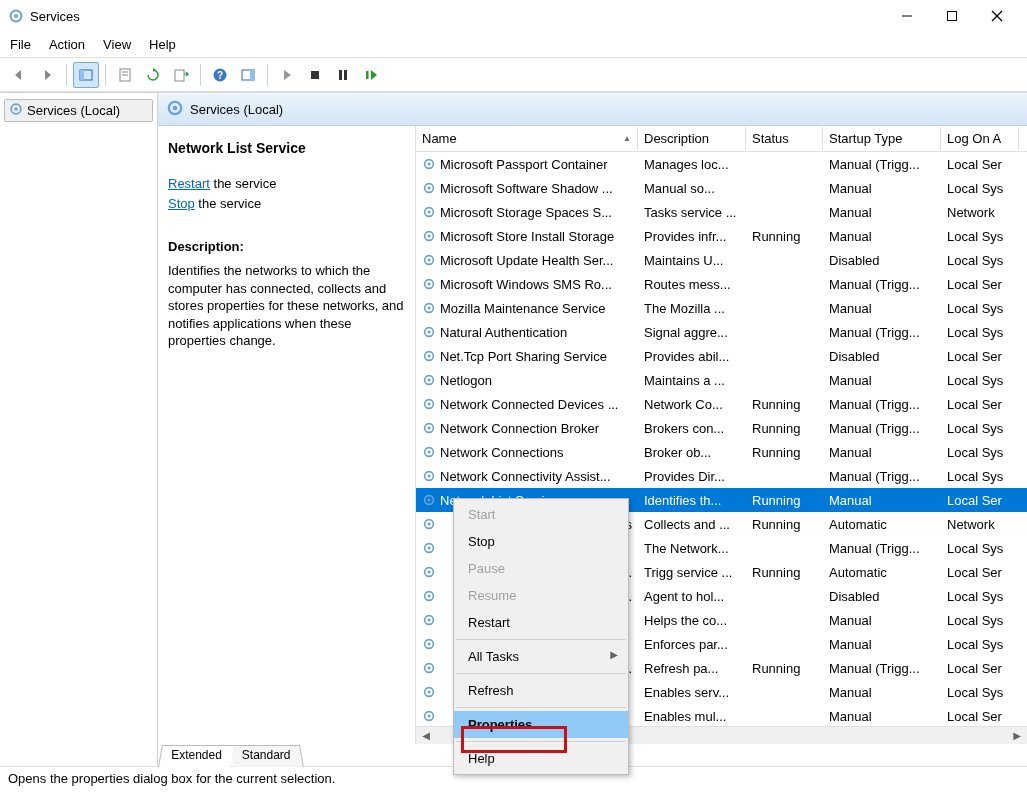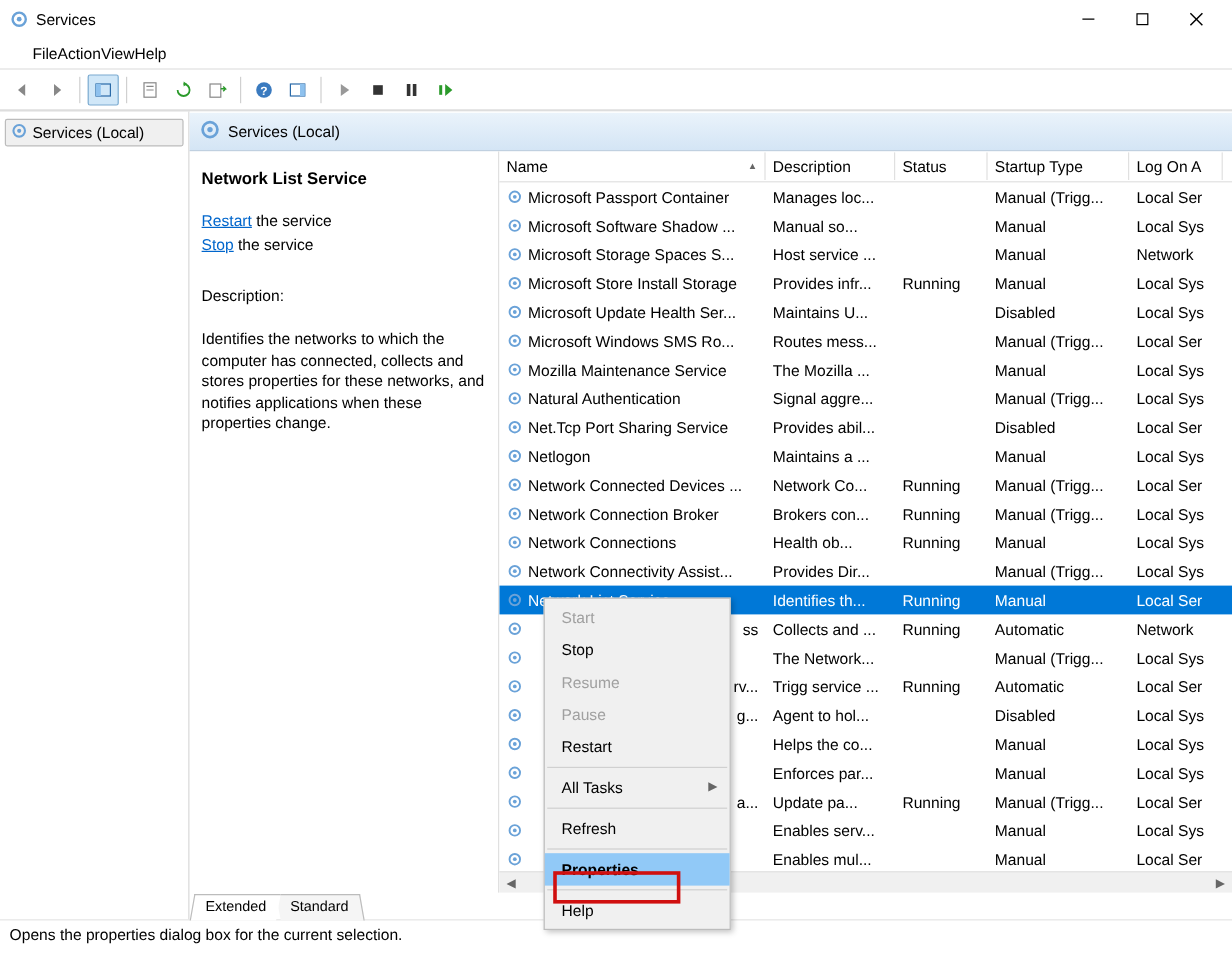--- a/index.html
+++ b/index.html
@@ -6,42 +6,42 @@
   body { background: #fff; width: 1027px; height: 810px; overflow: hidden; font-size: 13px; color: #000; }
 
   .titlebar { display: flex; align-items: center; height: 32px; padding: 0 8px; }
   .titlebar-icon { width: 16px; height: 16px; margin-right: 6px; }
   .titlebar-title { flex: 0 0 auto; }
   .titlebar-spacer { flex: 1; }
   .win-controls { display: flex; }
   .win-btn { width: 45px; height: 32px; display:flex; align-items:center; justify-content:center; }
   .win-btn svg { width: 12px; height: 12px; }
 
-  .menubar { display:flex; padding: 4px 27px; border-bottom: 1px solid #e0e0e0; height: 26px; align-items:center; }
+  .menubar { display:flex; gap: 18px; padding: 4px 10px; border-bottom: 1px solid #e0e0e0; height: 26px; align-items:center; }
   .menubar span { }
 
   .toolbar { display:flex; align-items:center; padding: 4px 6px; border-bottom: 1px solid #e0e0e0; gap: 2px; height: 34px; }
   .toolbar .sep { width:1px; height:22px; background:#d0d0d0; margin:0 4px; }
   .tool-btn { width:26px; height:26px; display:flex; align-items:center; justify-content:center; border:1px solid transparent; border-radius:2px; }
   .tool-btn.active { background:#d0e7f8; border:1px solid #7aaad0; }
   .tool-btn svg, .tool-btn .glyph { width:16px; height:16px; }
 
   .main { display:flex; height: 674px; border-top:1px solid #d0d0d0; }
   .tree-pane { width: 158px; background:#fff; border-right: 1px solid #d0d0d0; padding: 6px 4px; }
   .tree-item { display:flex; align-items:center; gap:4px; padding:2px 4px; border:1px solid #bcbcbc; background:#f0f0f0; border-radius:2px; }
 
   .right-pane { flex:1; display:flex; flex-direction:column; border-top:1px solid #fff; background:#fff; }
   .pane-header { height: 32px; display:flex; align-items:center; gap:6px; padding-left:8px;
                  background: linear-gradient(to bottom,#eaf3fb,#d4e5f5); border-bottom:1px solid #c0d0e0; }
   .content-row { flex:1; display:flex; overflow:hidden; }
   .desc-pane { width: 258px; padding: 14px 10px; border-right:1px solid #e0e0e0; }
   .desc-pane h3 { font-size:14px; font-weight:bold; margin-bottom:18px; }
   .desc-links { margin-bottom: 26px; line-height: 1.5; }
   .desc-links a { color:#0066cc; text-decoration:underline; }
-  .desc-label { margin-bottom:20px; }
+  .desc-label { margin-bottom:8px;font-weight:bold; }
   .desc-text { line-height:1.35; }
 
   .list-pane { flex:1; display:flex; flex-direction:column; overflow:hidden; position:relative; }
   .list-header { display:flex; height:26px; align-items:center; border-bottom:1px solid #e0e0e0; }
   .list-header .col { padding: 4px 6px; border-right:1px solid #e0e0e0; white-space:nowrap; overflow:hidden; display:flex; align-items:center; gap:16px; }
   .list-body { flex:1; overflow-y:hidden; overflow-x:auto; position:relative; }
   .row { display:flex; height:24px; align-items:center; }
   .row.selected { background:#0078d7; color:#fff; }
   .row .cell { padding: 2px 6px; white-space:nowrap; overflow:hidden; text-overflow:ellipsis; }
   .row .cell.name { display:flex; align-items:center; gap:4px; }
@@ -59,21 +59,21 @@
   .tab { padding:2px 10px; border:1px solid #bcbcbc; background:#fff; position:relative; top:1px; font-size:12px; border-bottom:none; }
   .tab.active { background:#fff; z-index:2; }
   .tab.inactive { background:#f5f5f5; border-left:none; }
   .tab:first-child { border-right:none; transform: skewX(-10deg); }
   .tab:first-child span { display:inline-block; transform: skewX(10deg); }
   .tab:nth-child(2) { transform: skewX(10deg); }
   .tab:nth-child(2) span { display:inline-block; transform: skewX(-10deg); }
 
   .statusbar { height:24px; padding:4px 8px; border-top:1px solid #e0e0e0; display:flex; align-items:flex-start; }
 
-  .context-menu { position:absolute; left:453px; top:498px; width:156px; background:#f0f0f0; border:1px solid #bcbcbc; box-shadow:2px 2px 5px rgba(0,0,0,0.25); padding:2px 0; z-index:100; font-size:13px; }
+  .context-menu { position:absolute; left:453px; top:498px; width:176px; background:#f0f0f0; border:1px solid #bcbcbc; box-shadow:2px 2px 5px rgba(0,0,0,0.25); padding:2px 0; z-index:100; font-size:13px; }
   .context-menu .menu-item { padding:6px 14px; position:relative; }
   .context-menu .menu-item.disabled { color:#a0a0a0; }
   .context-menu .menu-item.highlighted { background:#91c9f7; }
   .context-menu .menu-item.highlighted .bold { font-weight:bold; }
   .context-menu .menu-sep { height:1px; background:#d0d0d0; margin:3px 2px; }
   .context-menu .submenu-arrow { position:absolute; right:10px; font-size:10px; color:#666; }
   .red-box { position:absolute; border:3px solid #d01010; pointer-events:none; }
 
   .sort-arrow { font-size:8px; color:#666; }
 </style>
@@ -275,21 +275,21 @@
               <div class="cell col-logon">Local Sys</div>
             </div>
             <div class="row">
               <div class="cell name col-name">
                 <svg class="gear-icon" width="14" height="14" viewBox="0 0 16 16">
                   <circle cx="8" cy="8" r="5" fill="none" stroke="#6aa2d8" stroke-width="1.8"></circle>
                   <circle cx="8" cy="8" r="1.8" fill="#6aa2d8"></circle>
                 </svg>
                 <span>Microsoft Storage Spaces S...</span>
               </div>
-              <div class="cell col-desc">Host service ...</div>
+              <div class="cell col-desc">Tasks service ...</div>
               <div class="cell col-status"></div>
               <div class="cell col-start">Manual</div>
               <div class="cell col-logon">Network</div>
             </div>
             <div class="row">
               <div class="cell name col-name">
                 <svg class="gear-icon" width="14" height="14" viewBox="0 0 16 16">
                   <circle cx="8" cy="8" r="5" fill="none" stroke="#6aa2d8" stroke-width="1.8"></circle>
                   <circle cx="8" cy="8" r="1.8" fill="#6aa2d8"></circle>
                 </svg>
@@ -405,21 +405,21 @@
               <div class="cell col-logon">Local Sys</div>
             </div>
             <div class="row">
               <div class="cell name col-name">
                 <svg class="gear-icon" width="14" height="14" viewBox="0 0 16 16">
                   <circle cx="8" cy="8" r="5" fill="none" stroke="#6aa2d8" stroke-width="1.8"></circle>
                   <circle cx="8" cy="8" r="1.8" fill="#6aa2d8"></circle>
                 </svg>
                 <span>Network Connections</span>
               </div>
-              <div class="cell col-desc">Health ob...</div>
+              <div class="cell col-desc">Broker ob...</div>
               <div class="cell col-status">Running</div>
               <div class="cell col-start">Manual</div>
               <div class="cell col-logon">Local Sys</div>
             </div>
             <div class="row">
               <div class="cell name col-name">
                 <svg class="gear-icon" width="14" height="14" viewBox="0 0 16 16">
                   <circle cx="8" cy="8" r="5" fill="none" stroke="#6aa2d8" stroke-width="1.8"></circle>
                   <circle cx="8" cy="8" r="1.8" fill="#6aa2d8"></circle>
                 </svg>
@@ -529,21 +529,21 @@
             </div>
             <div class="row">
               <div class="cell name col-name">
                 <svg class="gear-icon" width="14" height="14" viewBox="0 0 16 16">
                   <circle cx="8" cy="8" r="5" fill="none" stroke="#6aa2d8" stroke-width="1.8"></circle>
                   <circle cx="8" cy="8" r="1.8" fill="#6aa2d8"></circle>
                 </svg>
                 <span style="flex:1"></span>
                 <span>a...</span>
               </div>
-              <div class="cell col-desc">Update pa...</div>
+              <div class="cell col-desc">Refresh pa...</div>
               <div class="cell col-status">Running</div>
               <div class="cell col-start">Manual (Trigg...</div>
               <div class="cell col-logon">Local Ser</div>
             </div>
             <div class="row">
               <div class="cell name col-name">
                 <svg class="gear-icon" width="14" height="14" viewBox="0 0 16 16">
                   <circle cx="8" cy="8" r="5" fill="none" stroke="#6aa2d8" stroke-width="1.8"></circle>
                   <circle cx="8" cy="8" r="1.8" fill="#6aa2d8"></circle>
                 </svg>
@@ -584,22 +584,22 @@
   </div>
 </div>
 
 <div class="statusbar">
   <span>Opens the properties dialog box for the current selection.</span>
 </div>
 
 <div class="context-menu">
   <div class="menu-item disabled">Start</div>
   <div class="menu-item">Stop</div>
+  <div class="menu-item disabled">Pause</div>
   <div class="menu-item disabled">Resume</div>
-  <div class="menu-item disabled">Pause</div>
   <div class="menu-item">Restart</div>
   <div class="menu-sep"></div>
   <div class="menu-item"><span>All Tasks</span><span class="submenu-arrow">▶</span></div>
   <div class="menu-sep"></div>
   <div class="menu-item">Refresh</div>
   <div class="menu-sep"></div>
   <div class="menu-item highlighted"><span class="bold">Properties</span></div>
   <div class="menu-sep"></div>
   <div class="menu-item">Help</div>
   <div class="red-box" style="left:7px; top:227px; width:106px; height:27px;"></div>

